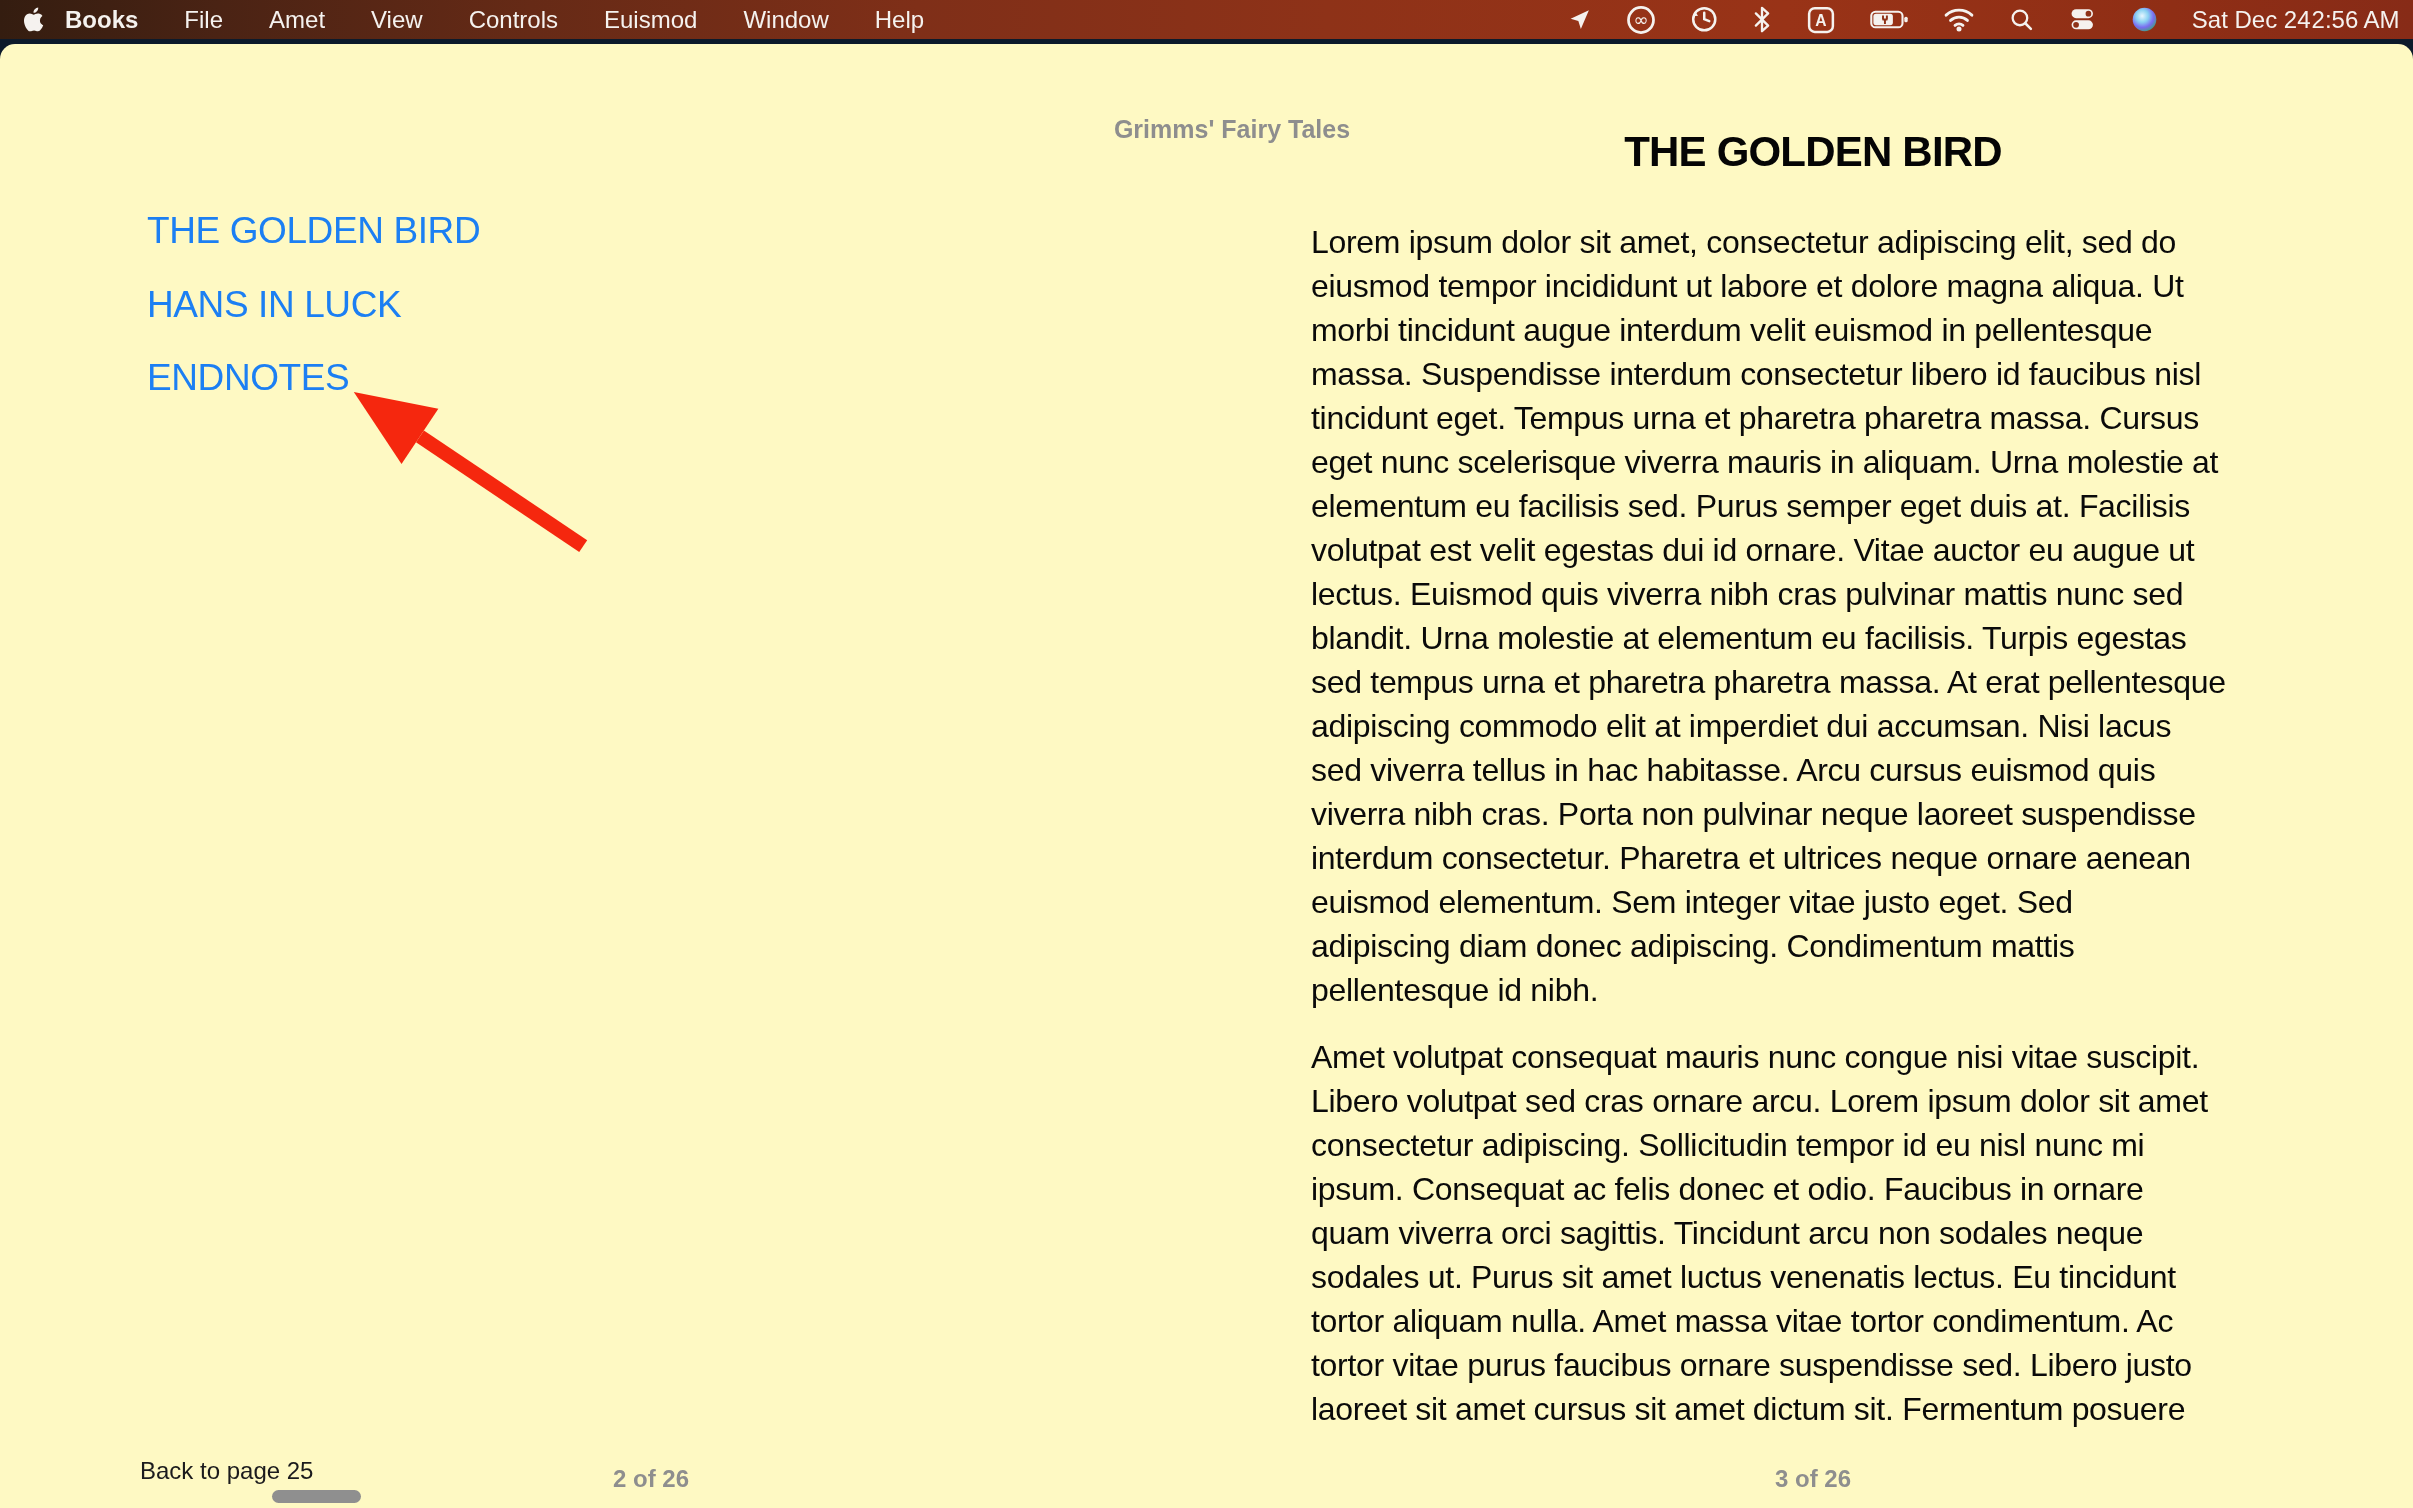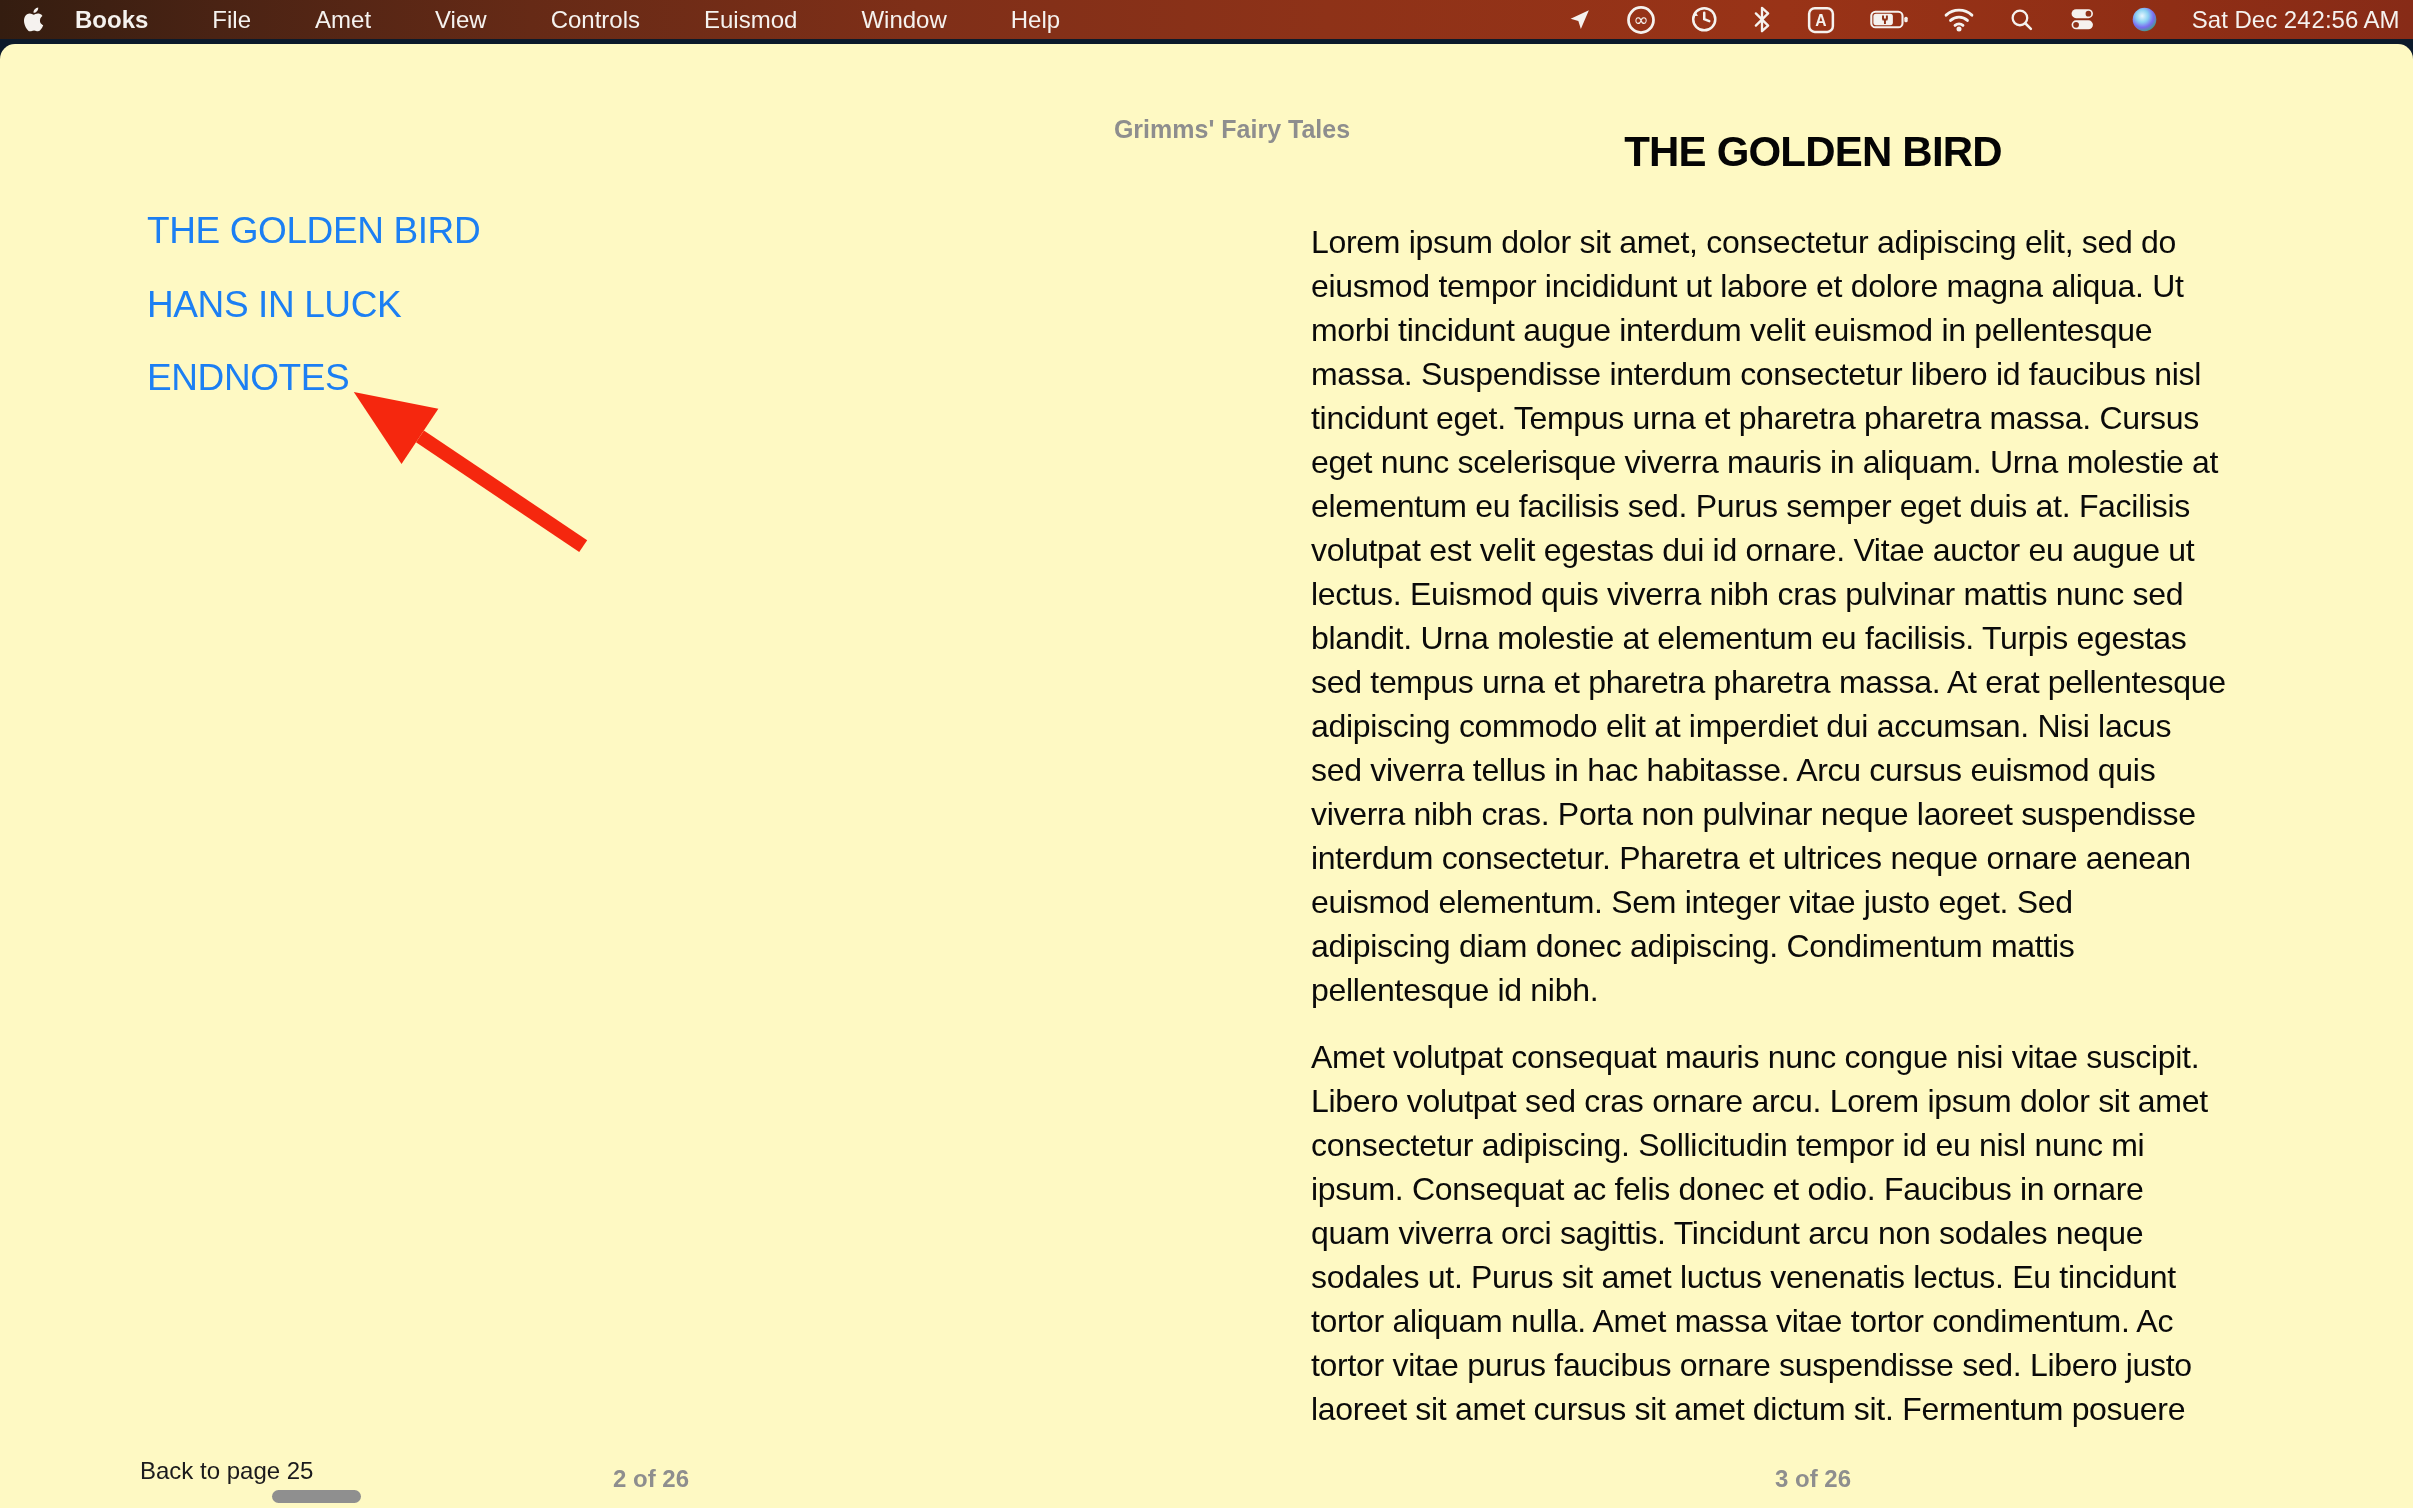--- a/index.html
+++ b/index.html
@@ -9,21 +9,21 @@
     font-family:"Liberation Sans", sans-serif;
     -webkit-font-smoothing:antialiased;
   }
   
   .menubar{
     position:absolute;top:0;left:0;width:2413px;height:39px;
     background:linear-gradient(90deg,#341d10 0%,#4a2314 9%,#662a16 22%,#7f2f18 38%,#8e3218 55%,#993317 74%,#8f2e15 90%,#872b17 100%);
     display:flex;align-items:center;color:#f5f2ef;font-size:24px;
   }
   .menubar .apple{width:65px;display:flex;justify-content:center;align-items:center;}
-  .menu-items{display:flex;align-items:center;gap:64px;margin-left:10px;}
+  .menu-items{display:flex;align-items:center;gap:46px;margin-left:0;}
   .menu-item{white-space:nowrap;}
   .menu-item.app-name{font-weight:bold;}
   .status-area{margin-left:auto;display:flex;align-items:center;gap:34px;padding-right:13.4px;}
   .status-icon{display:flex;align-items:center;justify-content:center;}
   .clock{display:flex;gap:1px;font-size:24px;white-space:nowrap;}
   
   .window{
     position:absolute;top:44px;left:0;width:2413px;height:1465px;
     background:#fef9c3;border-radius:15px 15px 0 0;
   }

